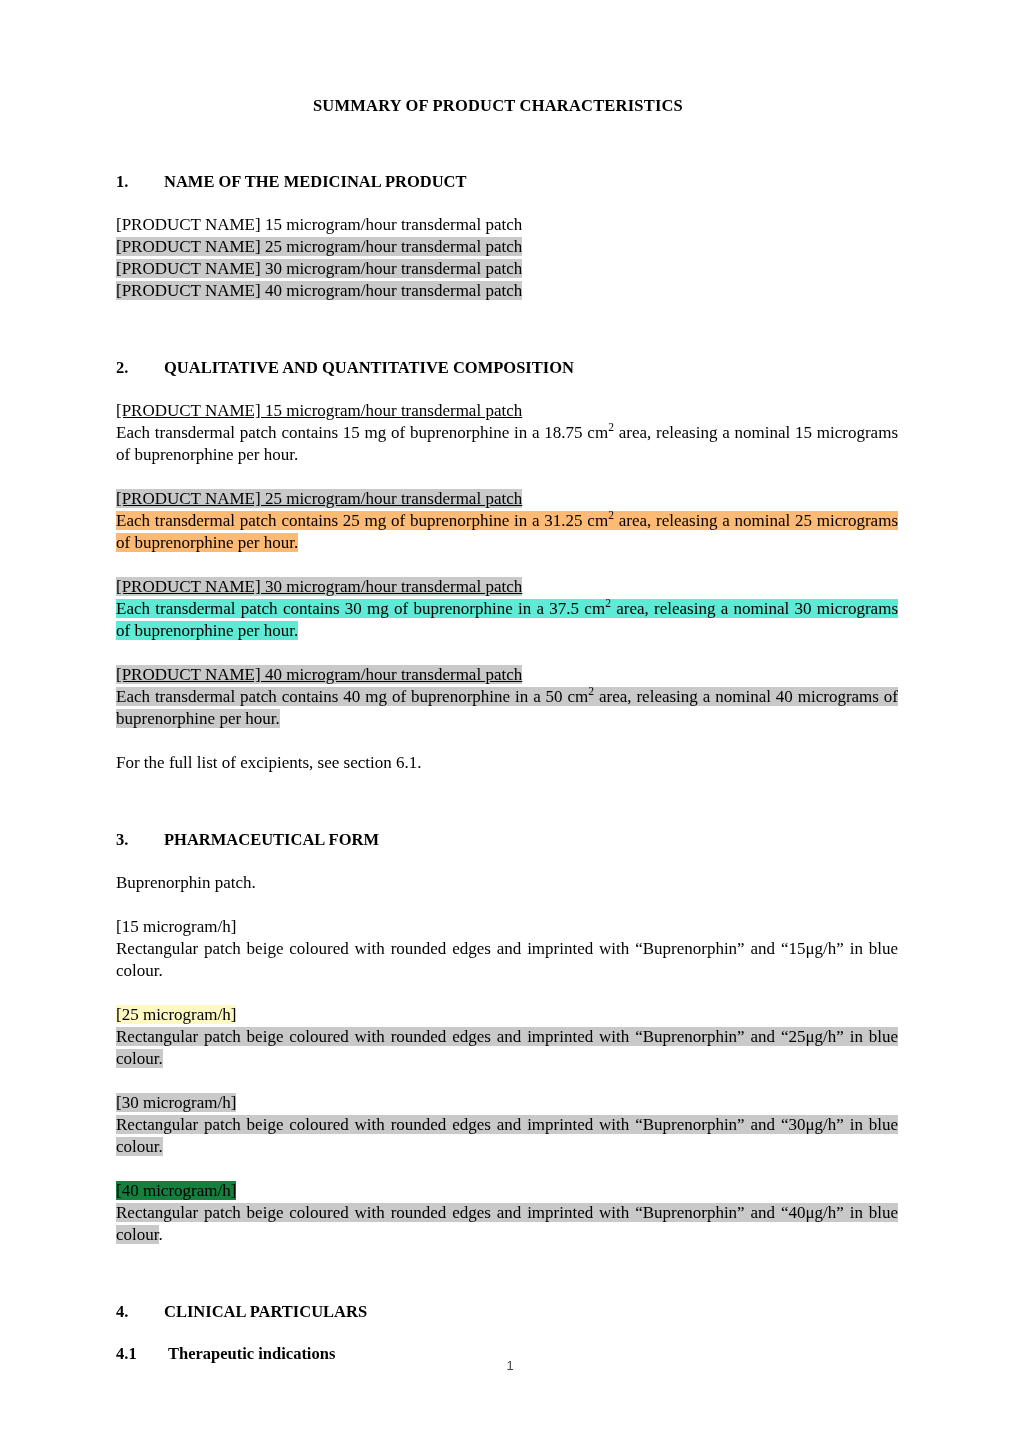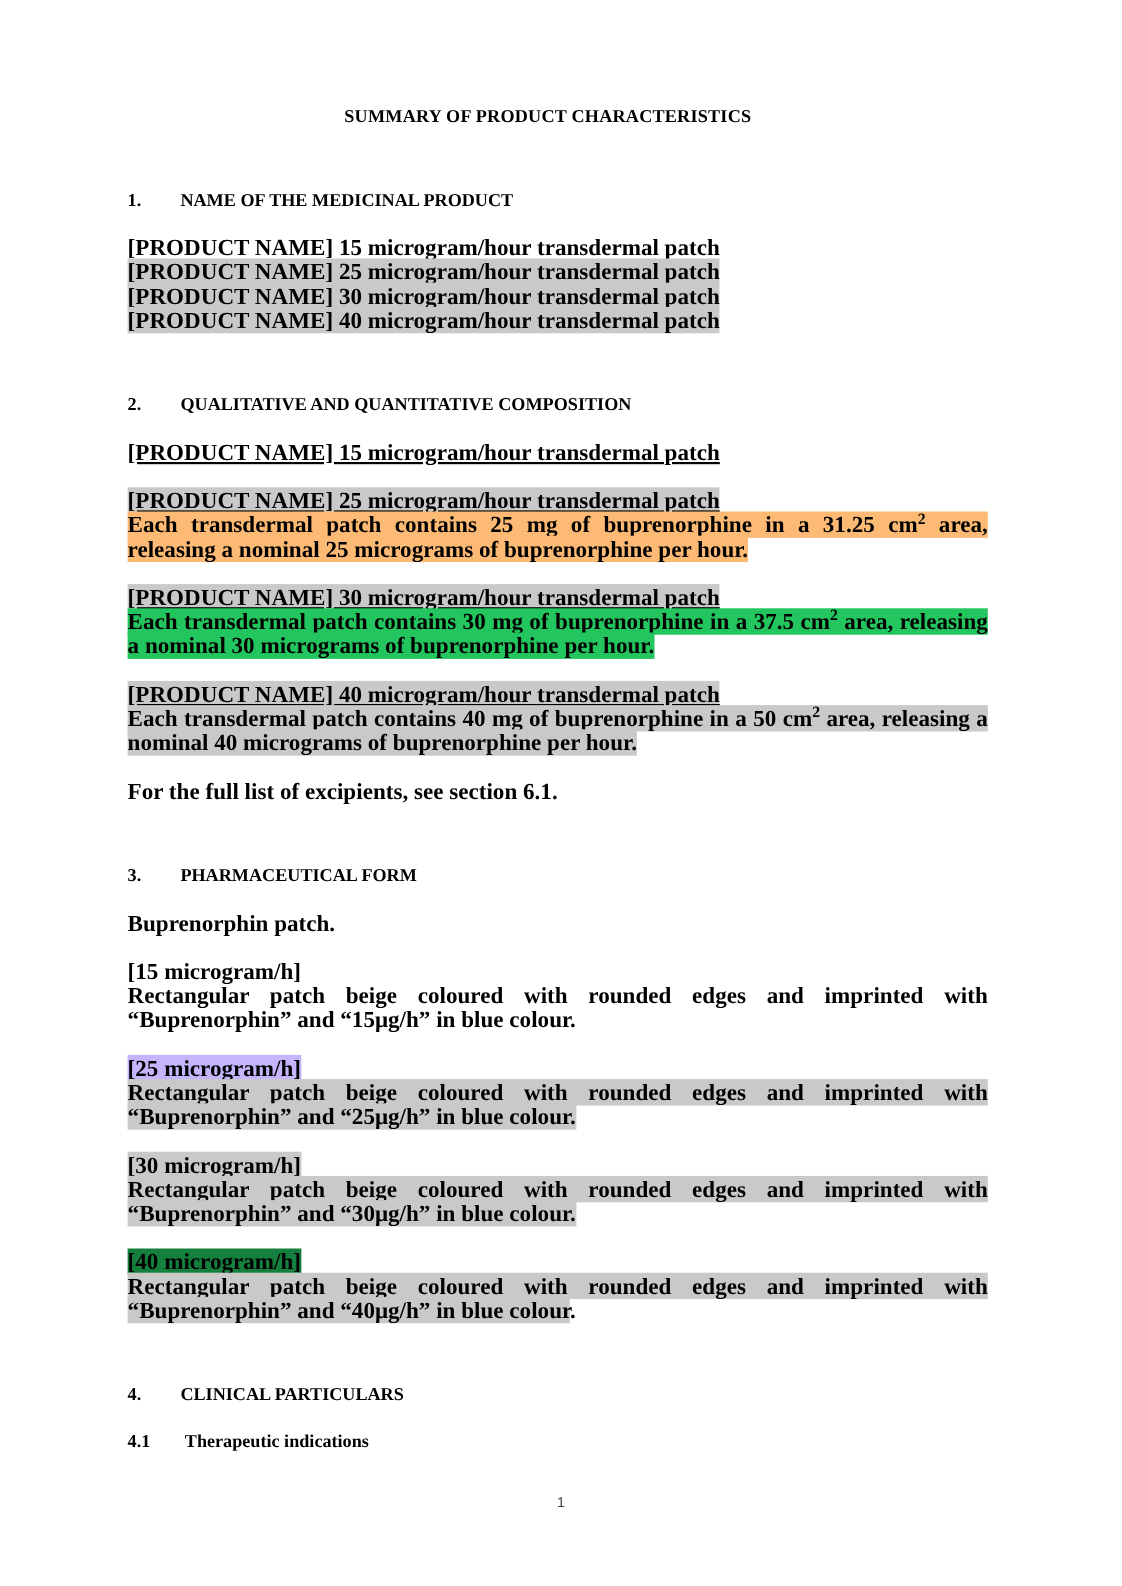--- a/index.html
+++ b/index.html
@@ -46,25 +46,24 @@
   .heading .num {
     display: inline-block;
     width: 48px;
     flex: 0 0 48px;
   }
   .heading.sub .num {
     width: 52px;
     flex: 0 0 52px;
   }
   .para {
-    font-size: 21px;
+    font-size: 17px;
     line-height: 22px;
     text-align: justify;
     margin: 0;
-    font-weight: bold;
   }
   .para.nojustify {
     text-align: left;
   }
   .hl {
     background-color: #c9c9c9;
     box-decoration-break: clone;
     -webkit-box-decoration-break: clone;
   }
   .u {
@@ -119,34 +118,35 @@
 
     <div class="heading">
       <span class="num">2.</span>
       <span>QUALITATIVE AND QUANTITATIVE COMPOSITION</span>
     </div>
 
     <div class="spacer-sm"></div>
 
     <div class="blk">
       <div class="para nojustify"><span class="u">[PRODUCT NAME] 15 microgram/hour transdermal patch</span></div>
+      <div class="para"><span>Each transdermal patch contains 15 mg of buprenorphine in a 18.75 cm</span><sup>2</sup><span> area, releasing a nominal 15 micrograms of buprenorphine per hour.</span></div>
     </div>
 
     <div class="spacer-sm"></div>
 
     <div class="blk">
       <div class="para nojustify"><span class="u hl" style="background-color: rgb(201, 201, 201);">[PRODUCT NAME] 25 microgram/hour transdermal patch</span></div>
       <div class="para"><span class="hl" style="background-color: #fdba74;"><span>Each transdermal patch contains 25 mg of buprenorphine in a 31.25 cm</span><sup>2</sup><span> area, releasing a nominal 25 micrograms of buprenorphine per hour.</span></span></div>
     </div>
 
     <div class="spacer-sm"></div>
 
     <div class="blk">
       <div class="para nojustify"><span class="u hl" style="background-color: rgb(201, 201, 201);">[PRODUCT NAME] 30 microgram/hour transdermal patch</span></div>
-      <div class="para"><span class="hl" style="background-color: #22c55e;"><span>Each transdermal patch contains 30 mg of buprenorphine in a 37.5 cm</span><sup>2</sup><span> area, releasing a nominal 30 micrograms of buprenorphine per hour.</span></span></div>
+      <div class="para"><span class="hl" style="background-color: #5eead4;"><span>Each transdermal patch contains 30 mg of buprenorphine in a 37.5 cm</span><sup>2</sup><span> area, releasing a nominal 30 micrograms of buprenorphine per hour.</span></span></div>
     </div>
 
     <div class="spacer-sm"></div>
 
     <div class="blk">
       <div class="para nojustify"><span class="u hl" style="background-color: rgb(201, 201, 201);">[PRODUCT NAME] 40 microgram/hour transdermal patch</span></div>
       <div class="para"><span class="hl" style="background-color: rgb(201, 201, 201);"><span>Each transdermal patch contains 40 mg of buprenorphine in a 50 cm</span><sup>2</sup><span> area, releasing a nominal 40 micrograms of buprenorphine per hour.</span></span></div>
     </div>
 
     <div class="spacer-sm"></div>
@@ -167,21 +167,21 @@
     <div class="spacer-sm"></div>
 
     <div class="blk">
       <div class="para nojustify">[15 microgram/h]</div>
       <div class="para"><span>Rectangular patch beige coloured with rounded edges and imprinted with “Buprenorphin” and “15μg/h” in blue colour</span><span>.</span></div>
     </div>
 
     <div class="spacer-sm"></div>
 
     <div class="blk">
-      <div class="para nojustify"><span class="hl" style="background-color: #c4b5fd;">[25 microgram/h]</span></div>
+      <div class="para nojustify"><span class="hl" style="background-color: #fef9c3;">[25 microgram/h]</span></div>
       <div class="para"><span class="hl" style="background-color: rgb(201, 201, 201);">Rectangular patch beige coloured with rounded edges and imprinted with “Buprenorphin” and “25μg/h” in blue colour.</span><span></span></div>
     </div>
 
     <div class="spacer-sm"></div>
 
     <div class="blk">
       <div class="para nojustify"><span class="hl" style="background-color: rgb(201, 201, 201); text-align: center;">[30 microgram/h]</span></div>
       <div class="para"><span class="hl" style="background-color: rgb(201, 201, 201);">Rectangular patch beige coloured with rounded edges and imprinted with “Buprenorphin” and “30μg/h” in blue colour.</span><span></span></div>
     </div>
 

